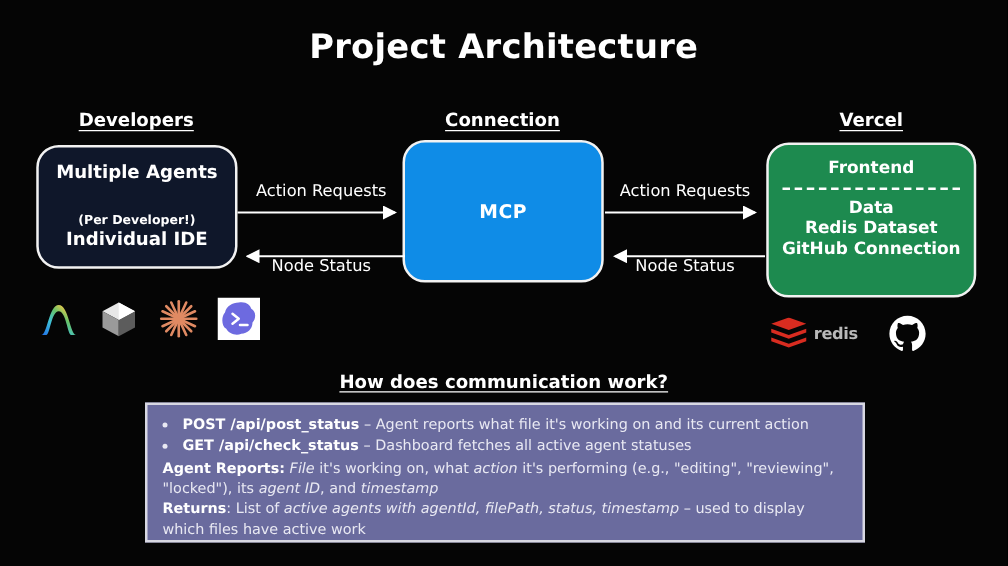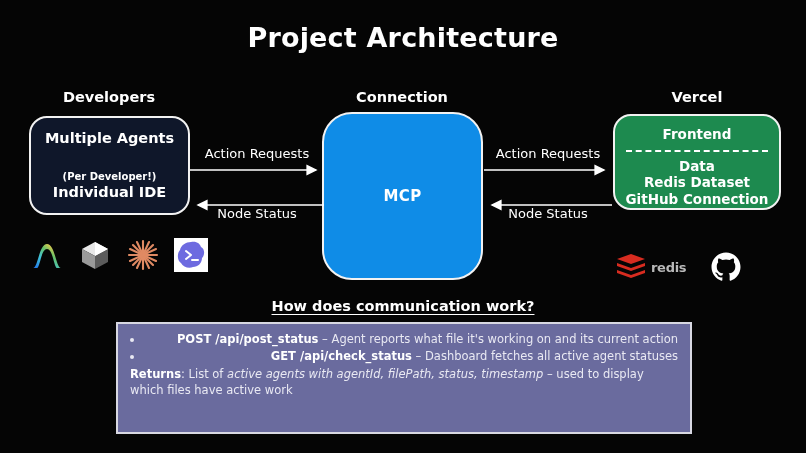--- a/index.html
+++ b/index.html
@@ -31,20 +31,21 @@
     font-weight: bold;
     letter-spacing: 0.2px;
   }
 
   
   .col-header {
     position: absolute;
     color: #ffffff;
     font-size: 14.5px;
     font-weight: bold;
+    text-decoration: underline;
     text-underline-offset: 3px;
     text-align: center;
     white-space: nowrap;
   }
   #hdr-dev   { left: 28px;  top: 89px; width: 162px; }
   #hdr-conn  { left: 322px; top: 89px; width: 160px; }
   #hdr-vercel{ left: 614px; top: 89px; width: 166px; }
 
   
   .node-box {
@@ -81,35 +82,35 @@
   #box-dev .line3 {
     font-size: 14.5px;
     font-weight: bold;
     line-height: 1.25;
   }
 
   #box-mcp {
     left: 322px;
     top: 112px;
     width: 161px;
-    height: 168px;
+    height: 114px;
     background: #0f8ce7;
-    border-radius: 30px;
+    border-radius: 18px;
   }
   #box-mcp .mcp-label {
     font-size: 15px;
     font-weight: bold;
     letter-spacing: 0.4px;
   }
 
   #box-vercel {
     left: 613px;
     top: 114px;
     width: 168px;
-    height: 96px;
+    height: 124px;
     background: #1d8a4f;
     justify-content: flex-start;
     padding-top: 10px;
   }
   #box-vercel .frontend {
     font-size: 13.5px;
     font-weight: bold;
     margin-bottom: 8px;
   }
   #box-vercel .divider {
@@ -194,21 +195,20 @@
     line-height: 1.42;
   }
   #info-panel ul {
     margin: 0 0 0 14px;
     padding: 0;
     list-style: disc;
   }
   #info-panel li {
     margin: 0 0 1px 0;
     padding-left: 2px;
-    text-align: right;
   }
   #info-panel li::marker { color: #e9e9f3; }
   .b { font-weight: bold; color: #ffffff; }
   .i { font-style: italic; }
   .para { margin: 0; }
 </style>
 </head>
 <body>
 
 <div id="slide">
@@ -319,16 +319,17 @@
     </svg>
   </div>
 
   <div id="comm-heading">How does communication work?</div>
 
   <div id="info-panel">
     <ul>
       <li><span class="b">POST /api/post_status</span><span> – </span><span>Agent reports what file it's working on and its current action</span></li>
       <li><span class="b">GET /api/check_status</span><span> – </span><span>Dashboard fetches all active agent statuses</span></li>
     </ul>
+    <p class="para"><span class="b">Agent Reports:</span><span>  </span><span class="i">File</span><span> it's working on, what </span><span class="i">action</span><span> it's performing (e.g., "editing", "reviewing", "locked"), its </span><span class="i">agent ID</span><span>, and </span><span class="i">timestamp</span></p>
     <p class="para"><span class="b">Returns</span><span>: List of </span><span class="i">active agents with agentId, filePath, status, timestamp</span><span> – used to display which files have active work</span></p>
   </div>
 
 </div>
 
 </body></html>

